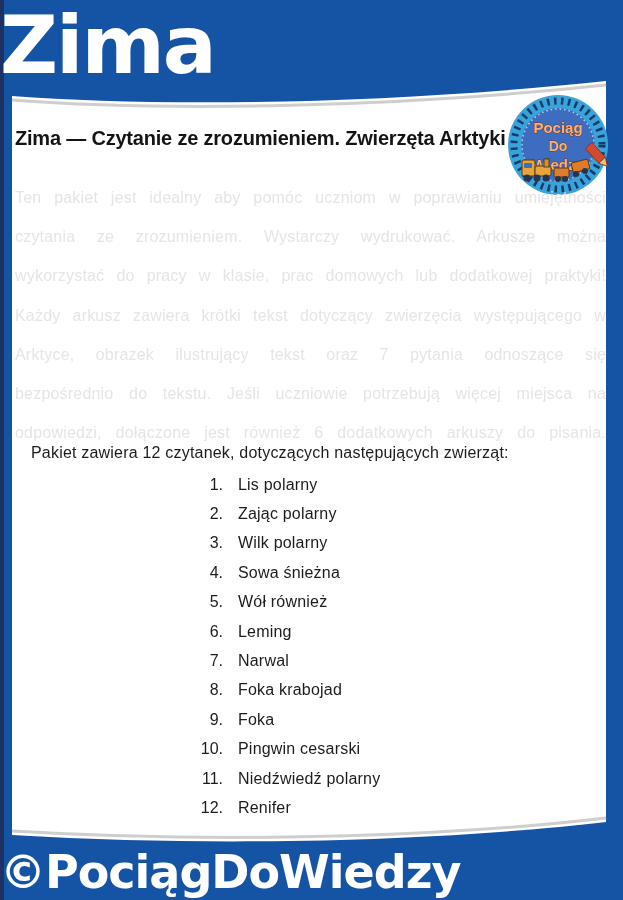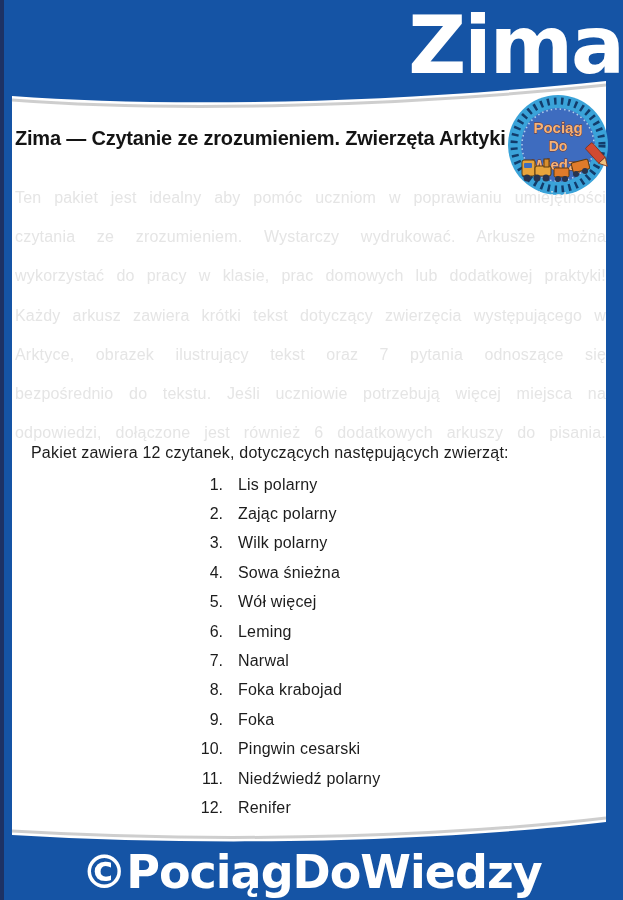--- a/index.html
+++ b/index.html
@@ -4,21 +4,21 @@
 <style>
   html,body { margin:0; padding:0; background:#e8e8e8; }
   .page {
     position:relative; width:623px; height:900px; overflow:hidden;
     background:#1554a5;
     font-family:"Liberation Sans", sans-serif;
   }
   svg.bg { position:absolute; left:0; top:0; }
   .page-title {
     position:absolute; top:6px; left:0; right:0;
-    text-align:right; color:#ffffff;
+    text-align:left; color:#ffffff;
     font-family:"DejaVu Sans", sans-serif;
     font-weight:800; font-size:80px; line-height:80px; letter-spacing:-2px;
   }
   .doc-heading {
     position:absolute; left:15px; top:127px; width:480px;
     font-weight:700; font-size:20px; letter-spacing:-0.2px;
     color:#141414; white-space:nowrap;
   }
   .logo-svg { position:absolute; left:500px; top:92px; }
   .para { position:absolute; left:15px; width:591px; color:#e5e5e5; }
@@ -31,21 +31,21 @@
   .list-intro {
     position:absolute; left:19px; top:444px;
     font-size:16px; color:#1c1c1c; letter-spacing:0.2px;margin-left:12px;
   }
   .animal-list { position:absolute; left:185px; top:470px; }
   .animal-row { display:flex; align-items:center; height:29.4px; font-size:16px; color:#1c1c1c; }
   .animal-num { width:38px; text-align:right; }
   .animal-label { margin-left:15px; letter-spacing:0.2px;text-align:center; }
   .footer-credit {
     position:absolute; top:845px; left:0; right:0;
-    text-align:center; color:#ffffff;
+    color:#ffffff;
     font-family:"DejaVu Sans", sans-serif;
     font-weight:800; font-size:46px; letter-spacing:-1px;
   }
 </style>
 </head>
 <body>
 
 <div class="page">
 
   <svg class="bg" width="623" height="900" viewBox="0 0 623 900">
@@ -118,21 +118,21 @@
     <div class="animal-row">
       <span class="animal-num">3.</span>
       <span class="animal-label">Wilk polarny</span>
     </div>
     <div class="animal-row">
       <span class="animal-num">4.</span>
       <span class="animal-label">Sowa śnieżna</span>
     </div>
     <div class="animal-row">
       <span class="animal-num">5.</span>
-      <span class="animal-label">Wół więcej</span>
+      <span class="animal-label">Wół również</span>
     </div>
     <div class="animal-row">
       <span class="animal-num">6.</span>
       <span class="animal-label">Leming</span>
     </div>
     <div class="animal-row">
       <span class="animal-num">7.</span>
       <span class="animal-label">Narwal</span>
     </div>
     <div class="animal-row">

